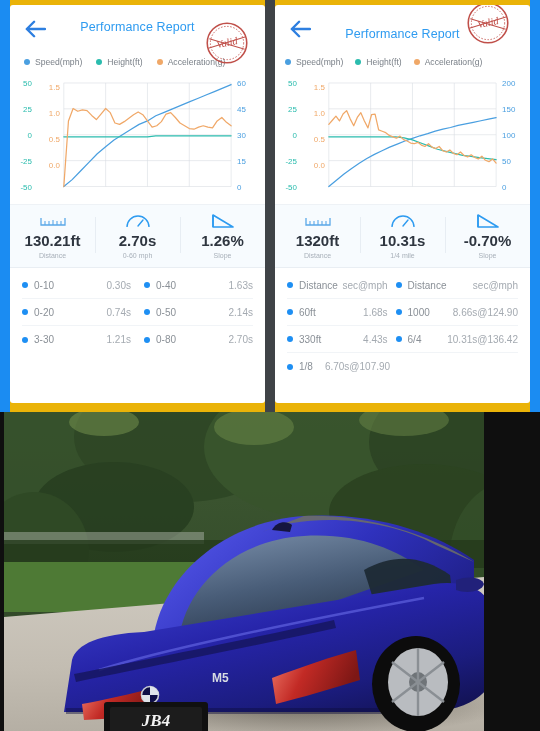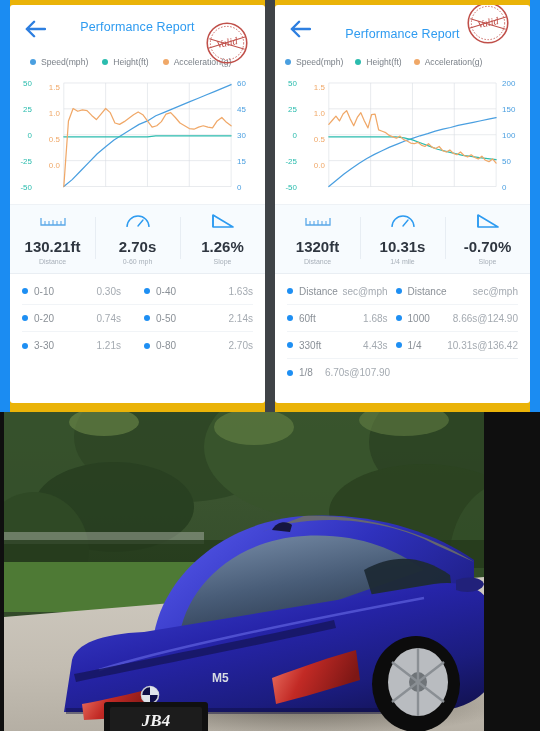--- a/index.html
+++ b/index.html
@@ -41,21 +41,21 @@
   .stamp {
     position: absolute; width: 52px; height: 52px;
     pointer-events: none;
   }
   .phone-left .stamp { right: 12px; top: 12px; }
   .phone-right .stamp { right: 16px; top: -8px; }
 
   
   .legend {
     flex: 0 0 auto; display: flex; align-items: flex-start;
-    gap: 14px; padding: 4px 0 4px 20px;
+    gap: 14px; padding: 4px 0 4px 14px;
     font-size: 8.6px; color: #7a8088;
   }
   .phone-right .legend { padding-left: 10px; gap: 12px; }
   .legend .li { display: flex; align-items: center; gap: 5px; }
   .dot { width: 6px; height: 6px; border-radius: 50%; display: inline-block; }
 
   
   .chartwrap { flex: 0 0 auto; padding: 2px 4px 0 4px; position: relative; }
   .chart { width: 100%; display: block; }
 
@@ -64,35 +64,35 @@
     flex: 0 0 auto; display: flex;
     background: #f7fbfe; border-top: 1px solid #eef2f6;
     border-bottom: 1px solid #e9eef3; padding: 6px 0 8px;
   }
   .metric { flex: 1 1 0; text-align: center; position: relative; }
   .metric + .metric::before {
     content: ""; position: absolute; left: 0; top: 6px; bottom: 6px;
     width: 1px; background: #e7edf3;
   }
   .metric .mi { height: 20px; display: flex; align-items: center; justify-content: center; }
-  .metric .mv { font-size: 15px; font-weight: bold; color: #2f3640; margin-top: 7px; }
+  .metric .mv { font-size: 15px; font-weight: bold; color: #2f3640; margin-top: 1px; }
   .metric .ml { font-size: 7px; color: #a8b0b9; margin-top: 3px; }
 
   
   .rows { flex: 1 1 auto; padding: 4px 12px 0 12px; }
   .row {
     display: flex; align-items: center; height: 27px;
     border-bottom: 1px solid #f1f4f7; font-size: 10px; color: #8a9097;
   }
   .row:last-child { border-bottom: none; }
   .row .bullet { width: 6px; height: 6px; border-radius: 50%; background: #1e8ff3; flex: 0 0 6px; margin-right: 6px; }
   .row .k { color: #8a9097; }
   .row .v { color: #a4aab1; }
   .phone-left .row .c1 { display: flex; align-items: center; flex: 1 1 0; }
-  .phone-left .row .c1 .v { margin-left: auto; margin-right: 10px; }
+  .phone-left .row .c1 .v { margin-left: auto; }
   .phone-left .row .c2 { display: flex; align-items: center; flex: 1 1 0; padding-left: 13px; }
   .phone-left .row .c2 .v { margin-left: auto; }
   .phone-right .row .c1 { display: flex; align-items: center; flex: 0 0 47%; }
   .phone-right .row .c1 .v { margin-left: auto; margin-right: 8px; }
   .phone-right .row .c2 { display: flex; align-items: center; flex: 1 1 0; }
   .phone-right .row .c2 .v { margin-left: auto; }
   .phone-right .row .c2 .k { margin-right: 6px; }
   .row.single .c1 { flex: 0 0 auto; }
   .row.single .c1 .v { margin-left: 12px; margin-right: 16px; }
 
@@ -372,21 +372,21 @@
             </span>
         </div>
         <div class="row">
           <span class="c1">
               <i class="bullet"></i>
               <span class="k">330ft</span>
               <span class="v">4.43s</span>
             </span>
           <span class="c2">
               <i class="bullet"></i>
-              <span class="k">1/4</span>
+              <span class="k">6/4</span>
               <span class="v">10.31s@136.42</span>
             </span>
         </div>
         <div class="row single">
           <span class="c1">
               <i class="bullet"></i>
               <span class="k">1/8</span>
               <span class="v">6.70s@107.90</span>
             </span>
         </div>

